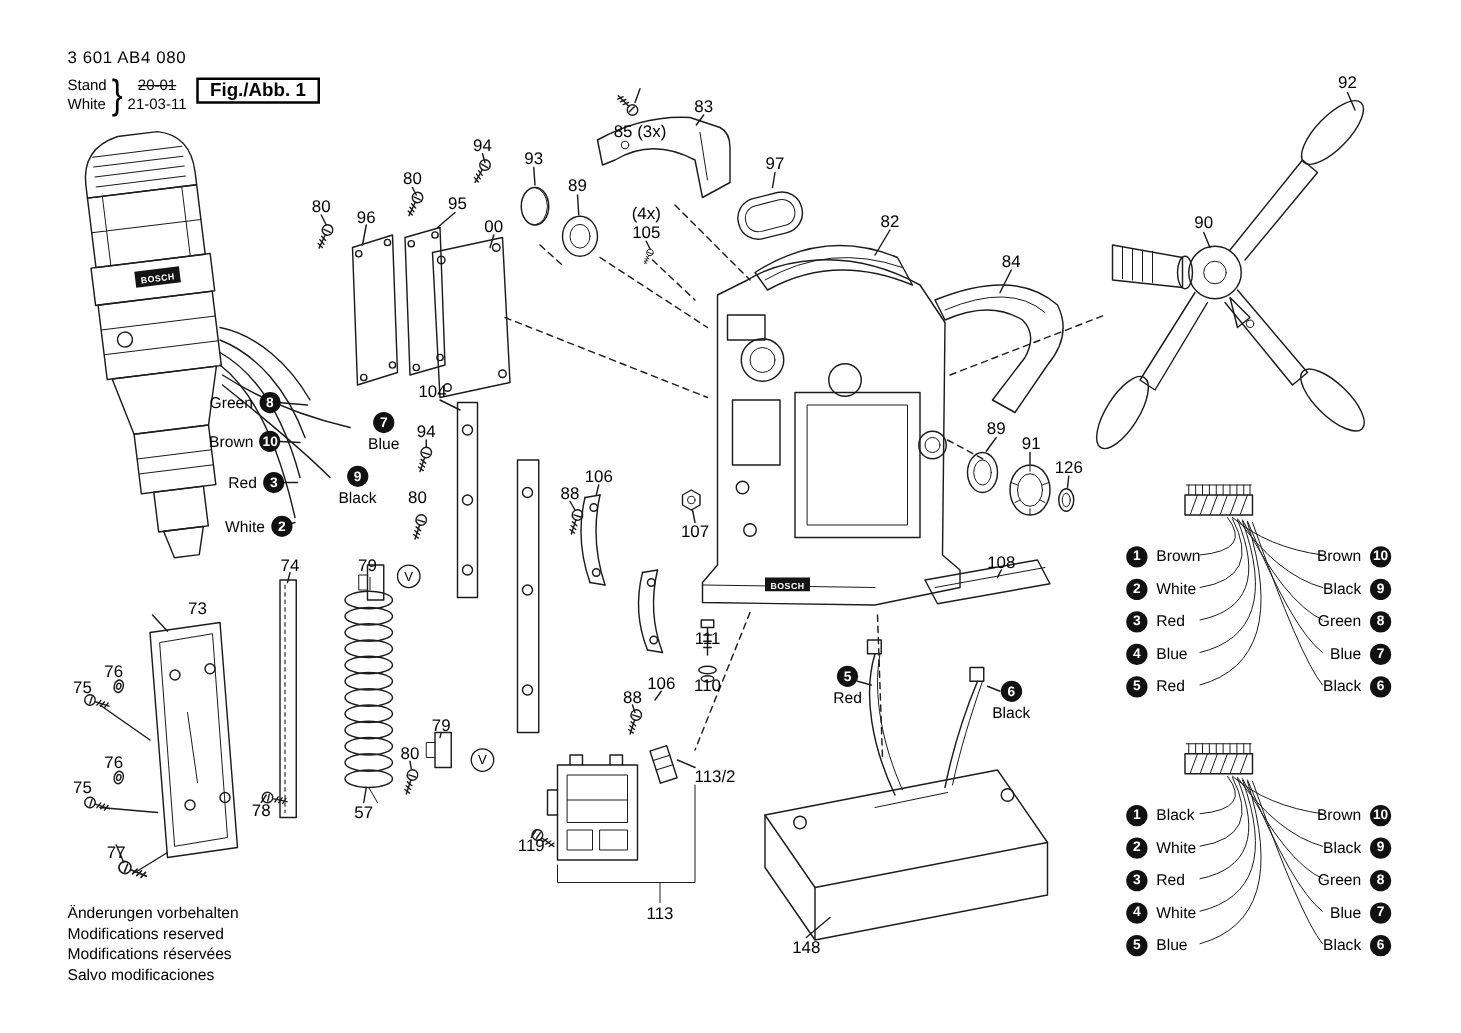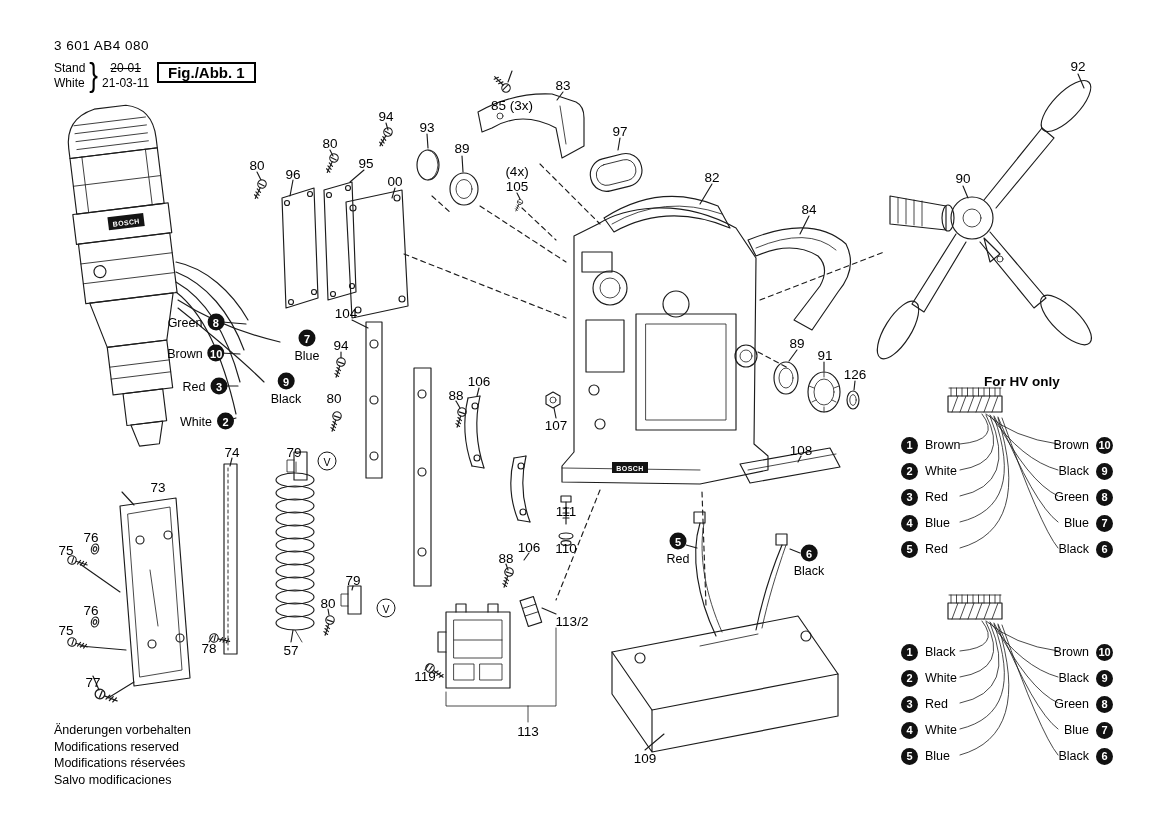--- a/index.html
+++ b/index.html
@@ -466,21 +466,21 @@
       <div class="part-label" style="left: 353px; top: 580px;">79</div>
       <div class="part-label" style="left: 328px; top: 603px;">80</div>
       <div class="part-label" style="left: 91px; top: 610px;">76</div>
       <div class="part-label" style="left: 572px; top: 621px;">113/2</div>
       <div class="part-label" style="left: 66px; top: 630px;">75</div>
       <div class="part-label" style="left: 209px; top: 648px;">78</div>
       <div class="part-label" style="left: 291px; top: 650px;">57</div>
       <div class="part-label" style="left: 425px; top: 676px;">119</div>
       <div class="part-label" style="left: 93px; top: 682px;">77</div>
       <div class="part-label" style="left: 528px; top: 731px;">113</div>
-      <div class="part-label" style="left: 645px; top: 758px;">109</div>
+      <div class="part-label" style="left: 645px; top: 758px;">148</div>
       <div class="v-marker" style="left: 327px; top: 461px;">V</div>
       <div class="v-marker" style="left: 386px; top: 608px;">V</div>
       <div class="wire-tag row" style="left: 196px; top: 322px;">
         <span>Green</span>
         <span class="num-circle">8</span>
       </div>
       <div class="wire-tag row" style="left: 196px; top: 353px;">
         <span>Brown</span>
         <span class="num-circle">10</span>
       </div>
@@ -504,21 +504,20 @@
         <span class="num-circle">5</span>
         <span>Red</span>
       </div>
       <div class="wire-tag stack" style="left: 809px; top: 561px;">
         <span class="num-circle">6</span>
         <span>Black</span>
       </div>
     </div>
 
   <div class="wiring-block" id="hv-block" style="left:876px;top:374px;">
-    <div class="wd-title">For HV only</div>
     <div class="wd-col left" id="hv-left">
         <div class="wd-row left">
           <span class="num-circle">1</span>
           <span>Brown</span>
         </div>
         <div class="wd-row left">
           <span class="num-circle">2</span>
           <span>White</span>
         </div>
         <div class="wd-row left">

